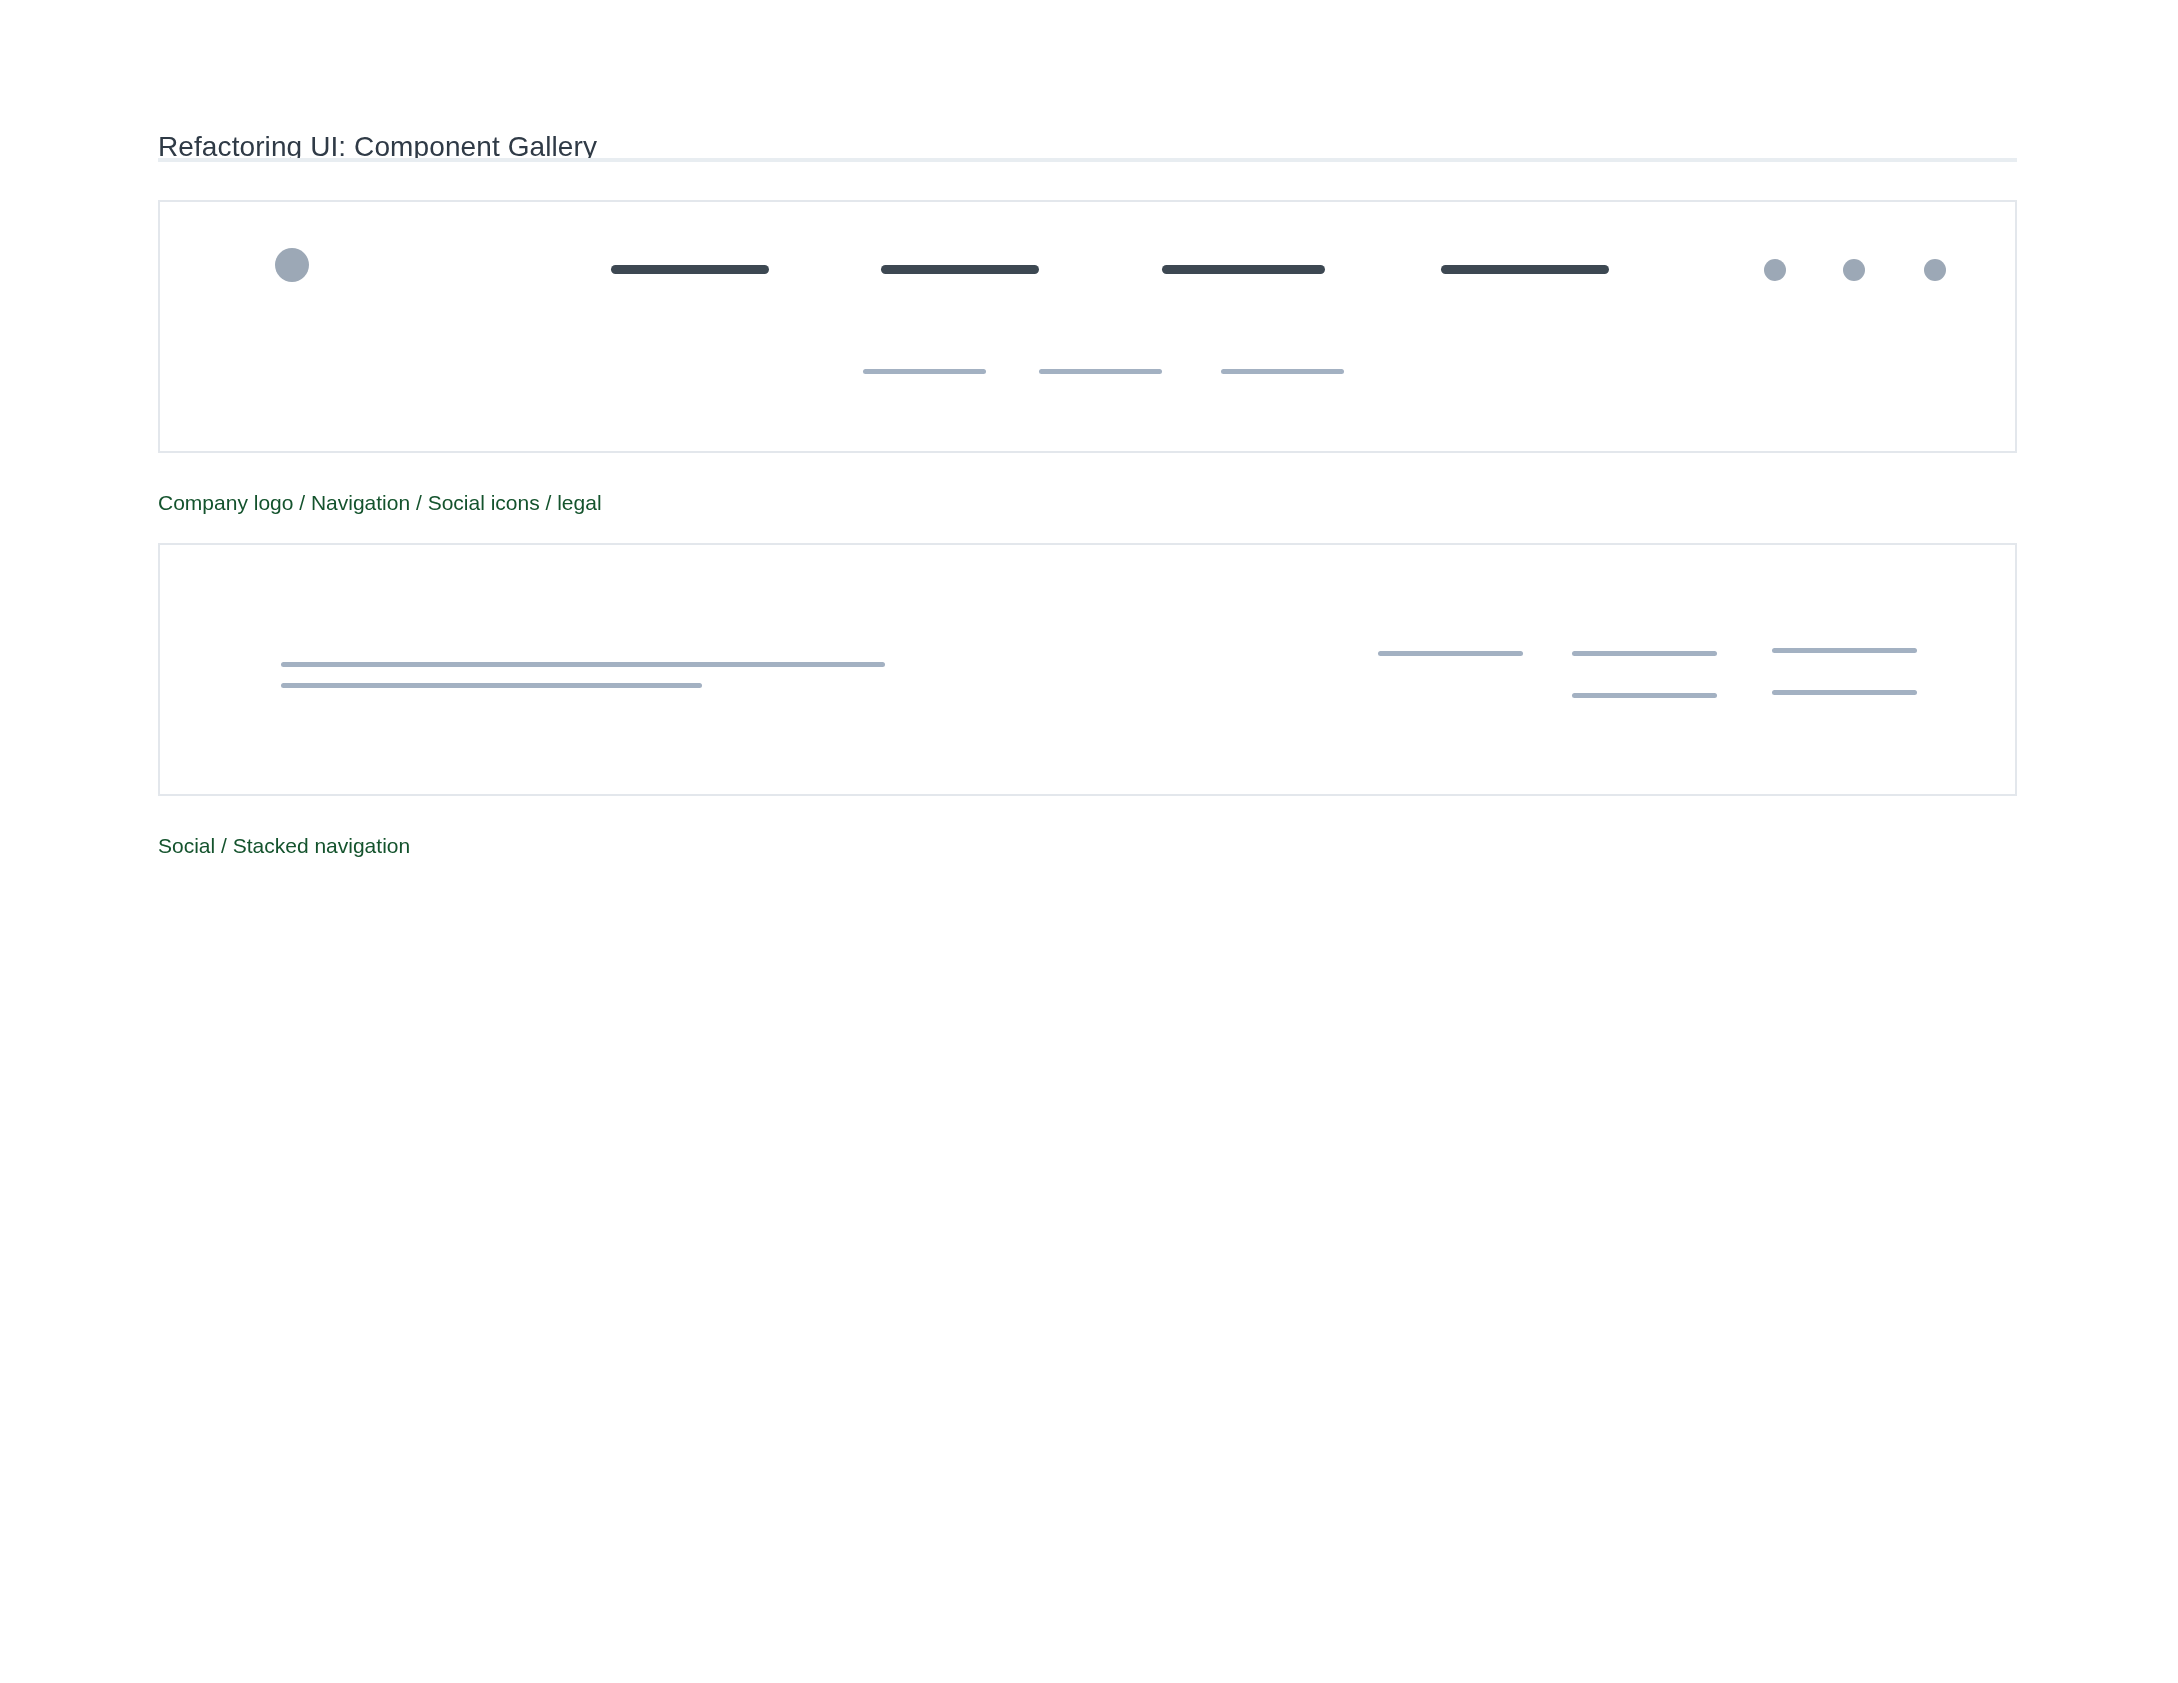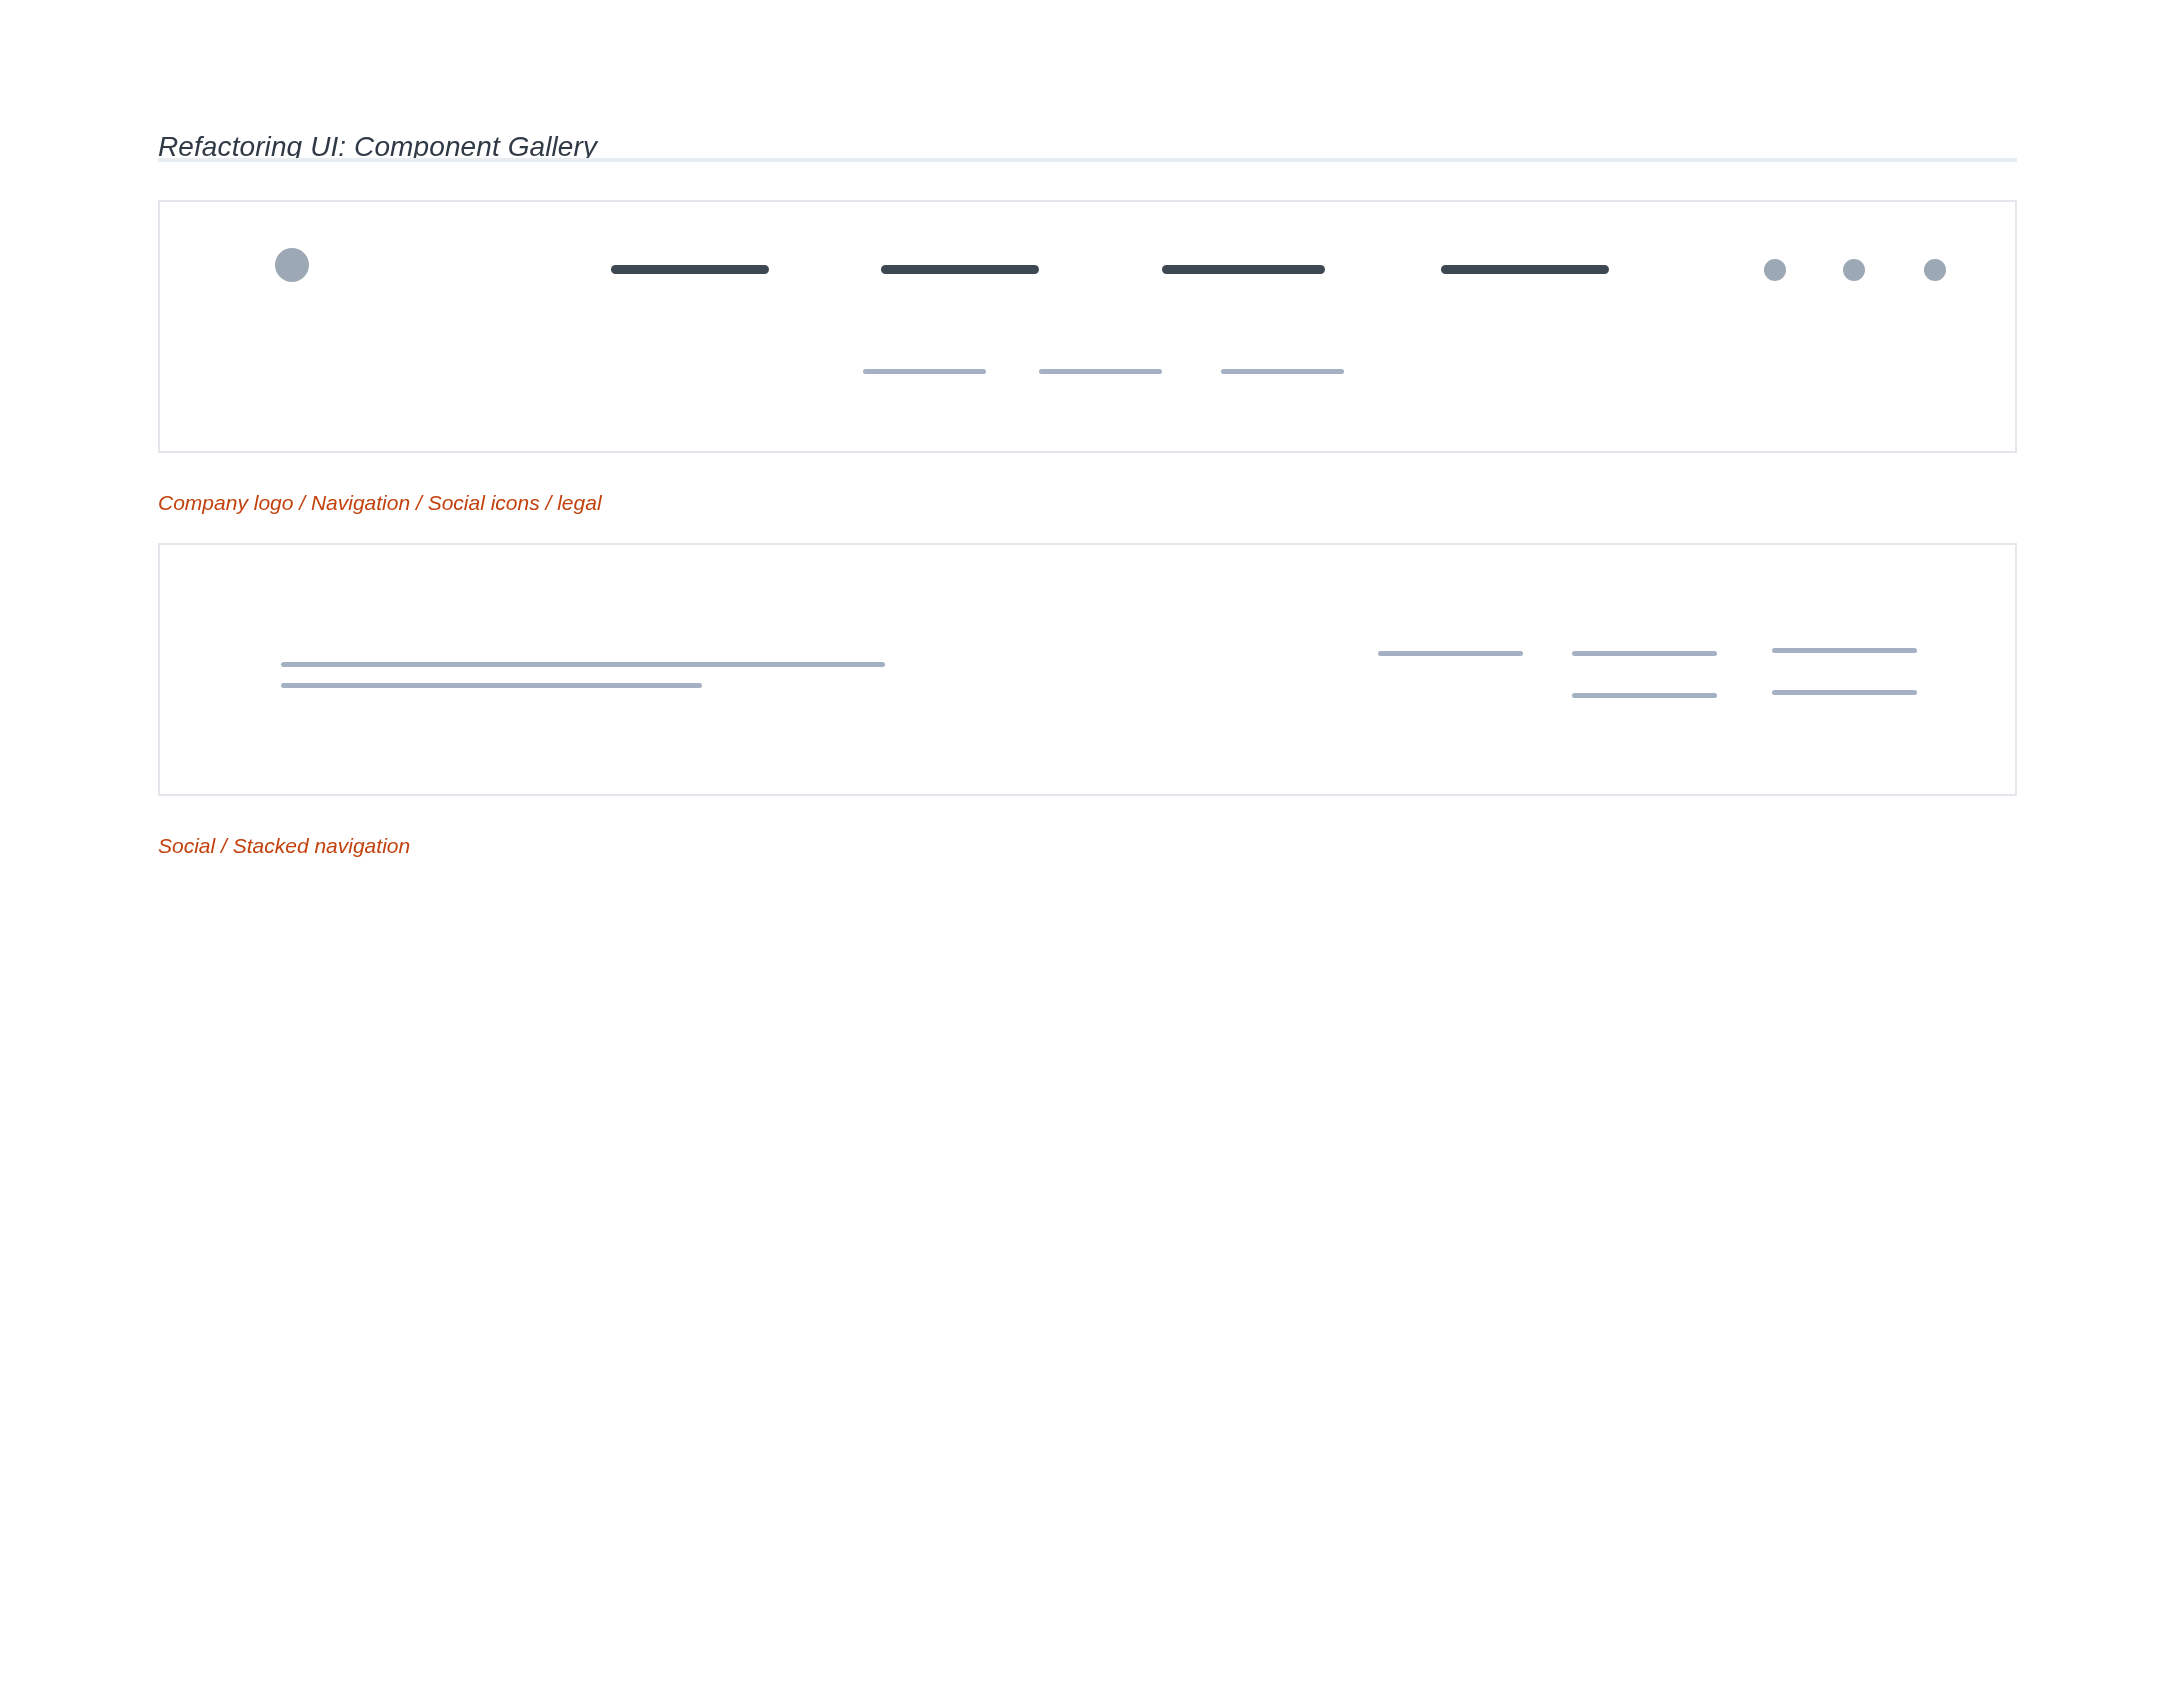--- a/index.html
+++ b/index.html
@@ -15,21 +15,20 @@
     -webkit-font-smoothing: antialiased;
     overflow: hidden;
   }
 
   .page {
     position: absolute;
     left: 0;
     top: 0;
     width: 2178px;
     height: 1204px;
-    font-style: italic;
   }
 
   
   .page-title {
     position: absolute;
     left: 158px;
     top: 111px;
     font-size: 28px;
     line-height: 34px;
     font-weight: 400;
@@ -57,21 +56,21 @@
   }
   #card-footer-inline { top: 200px; height: 253px; }
   #card-footer-stacked { top: 543px; height: 253px; }
 
   .caption {
     position: absolute;
     left: 158px;
     font-size: 21px;
     line-height: 26px;
     font-weight: 400;
-    color: #c2410c;
+    color: #14532d;
     white-space: nowrap;
   }
   #caption-1 { top: 469px; }
   #caption-2 { top: 812px; }
 
   
   .wf-dot {
     position: absolute;
     border-radius: 50%;
     background: #9ca8b6;

